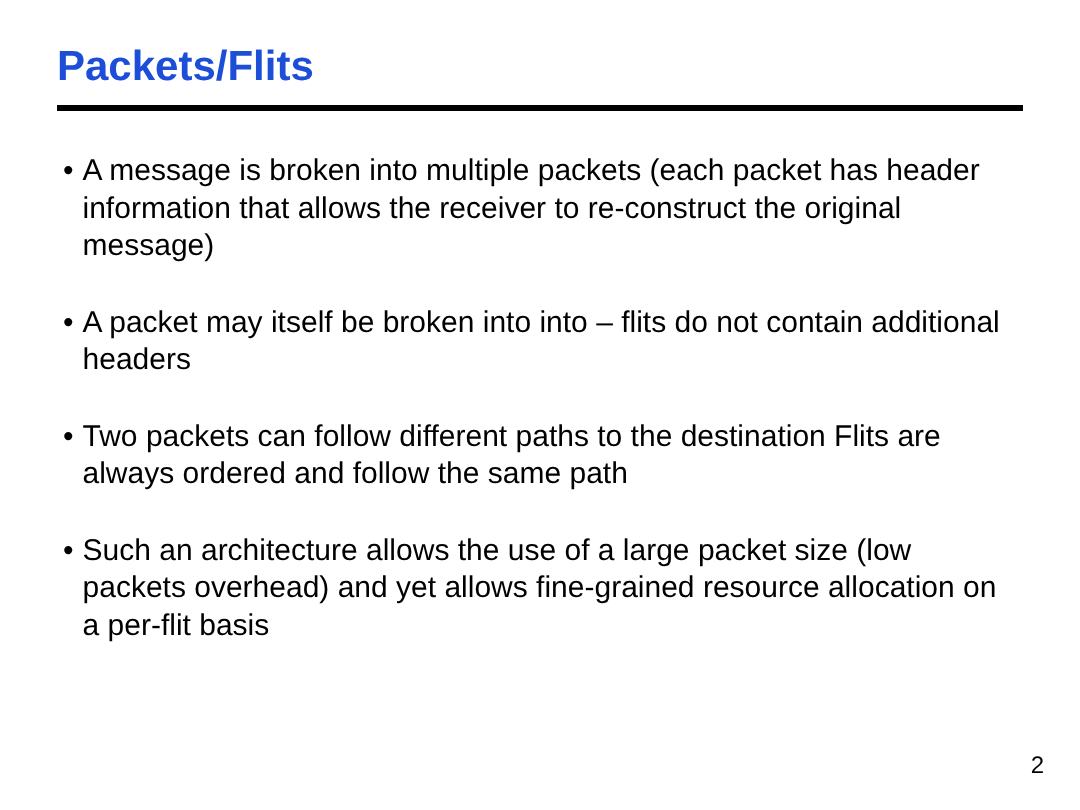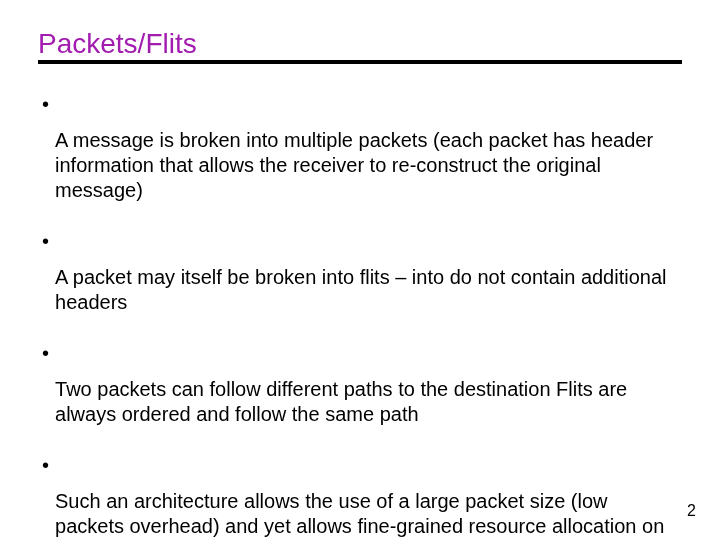--- a/index.html
+++ b/index.html
@@ -15,23 +15,24 @@
       position: relative;
       overflow: hidden;
     }
     .slide {
       width: 100%;
       height: 100%;
       padding: 28px 38px 20px 38px;
       position: relative;
     }
     .title {
-      color: #a21caf;
+      color: #1d4ed8;
       font-size: 28px;
-      font-weight: normal;
+      font-weight: bold;
+      margin-bottom: 10px;
     }
     .rule {
       border: none;
       border-top: 4px solid #000;
       margin-bottom: 28px;
       width: 100%;
     }
     .bullets {
       padding-left: 4px;
     }
@@ -43,21 +44,20 @@
       display: flex;
       align-items: flex-start;
     }
     .bullet-marker {
       flex: 0 0 auto;
       margin-right: 6px;
     }
     .bullet-text {
       flex: 1 1 auto;
       padding-right: 6px;
-      margin-top: 36px;
     }
     .page-number {
       position: absolute;
       bottom: 20px;
       right: 24px;
       font-size: 16px;
       color: #000;
     }
   </style>
 </head>
@@ -66,21 +66,21 @@
 <div class="slide">
   <div class="title">Packets/Flits</div>
   <hr class="rule">
   <div class="bullets">
     <div class="bullet">
       <span class="bullet-marker">•</span>
       <span class="bullet-text">A message is broken into multiple packets (each packet has header information that allows the receiver to re-construct the original message)</span>
     </div>
     <div class="bullet">
       <span class="bullet-marker">•</span>
-      <span class="bullet-text">A packet may itself be broken into flits – into do not contain additional headers</span>
+      <span class="bullet-text">A packet may itself be broken into into – flits do not contain additional headers</span>
     </div>
     <div class="bullet">
       <span class="bullet-marker">•</span>
       <span class="bullet-text">Two packets can follow different paths to the destination Flits are always ordered and follow the same path</span>
     </div>
     <div class="bullet">
       <span class="bullet-marker">•</span>
       <span class="bullet-text">Such an architecture allows the use of a large packet size (low packets overhead) and yet allows fine-grained resource allocation on a per-flit basis</span>
     </div>
   </div>

